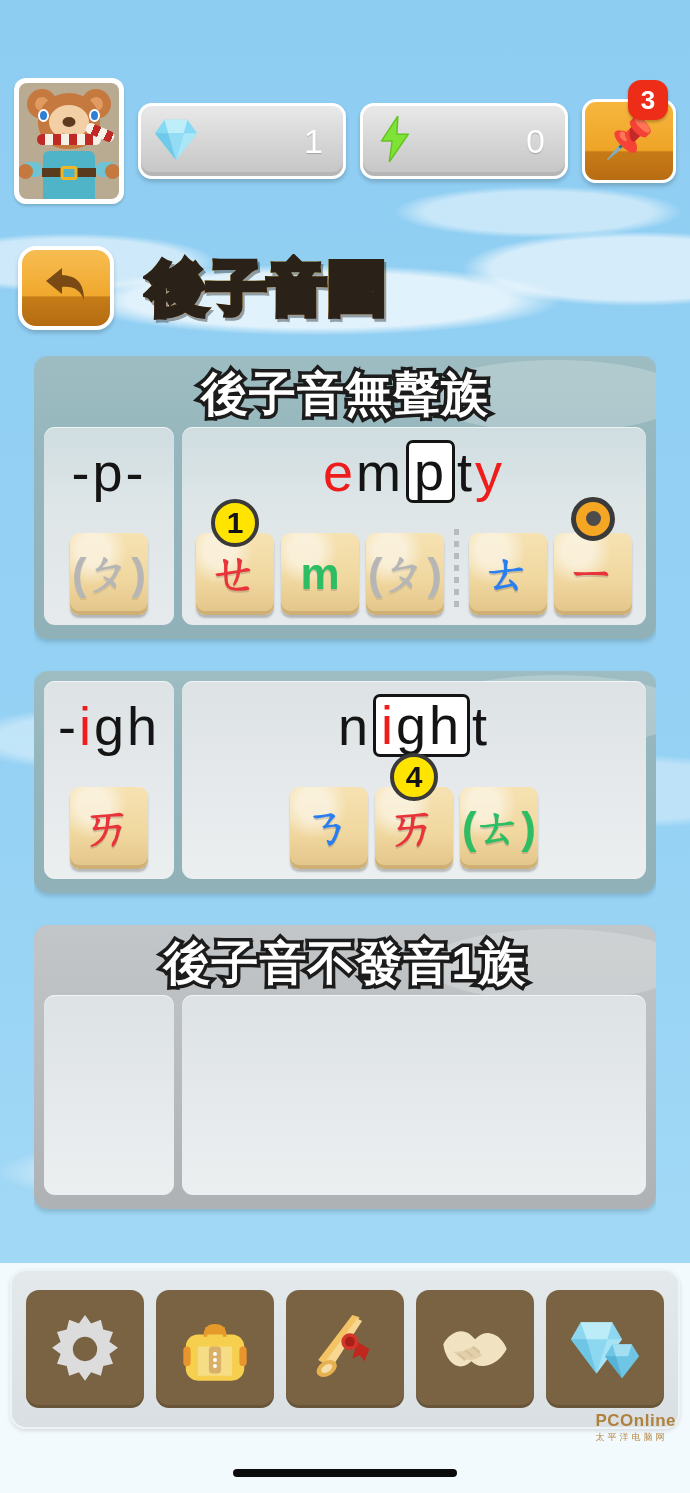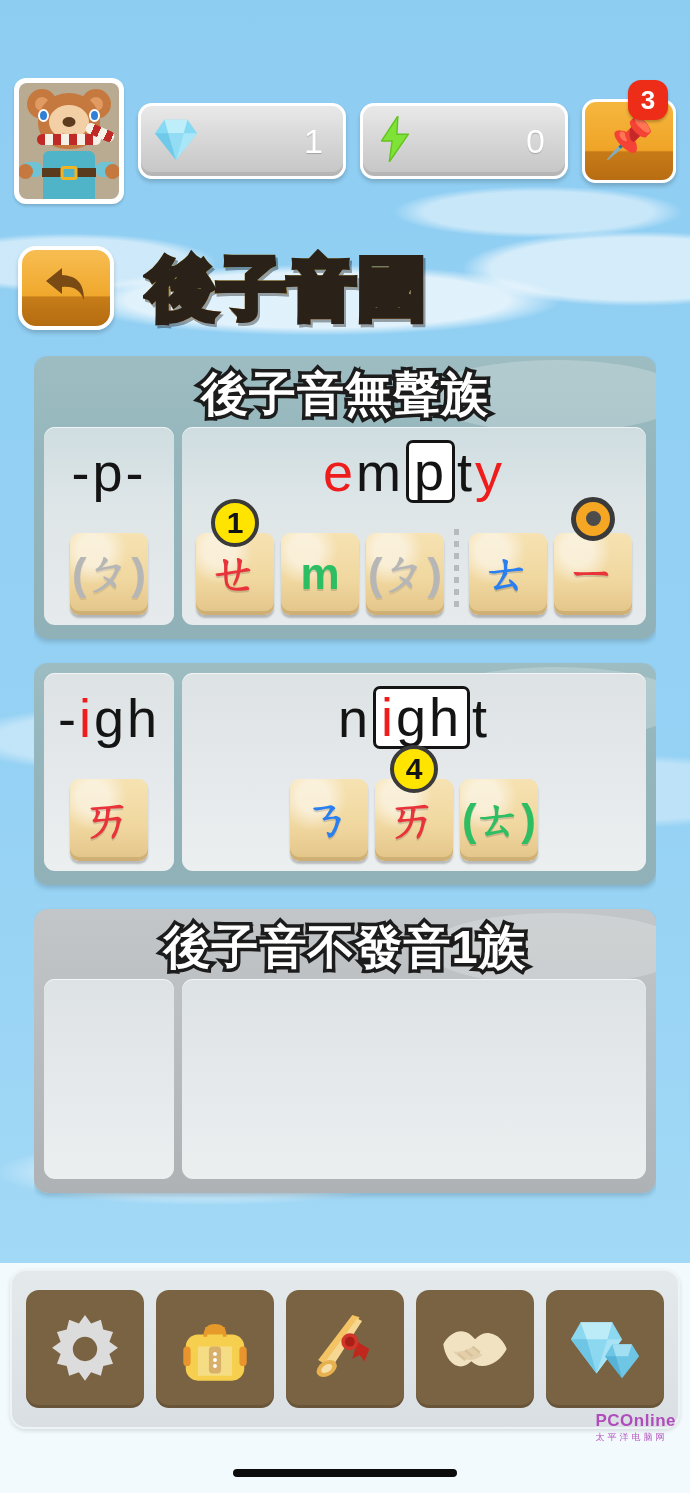--- a/index.html
+++ b/index.html
@@ -131,21 +131,21 @@
     width: 96px; height: 84px; border-radius: 18px;
     background: linear-gradient(#f7bd52 0%, #f0a82c 60%, #c67c18 62%, #b46c11 100%);
     border: 4px solid #ffffff;
     box-shadow: 0 3px 4px rgba(0,0,0,.18);
     display: flex; align-items: center; justify-content: center;
   }
   .back-arrow { width: 48px; height: 40px; margin-top: -8px; }
 
   .page-title {
     margin-left: 34px;
-    font-size: 68px; line-height: 1;
+    font-size: 58px; line-height: 1;
     font-weight: bold;
     letter-spacing: 2px;
     background: linear-gradient(#fff06a 0%, #ffd524 28%, #f8a81d 62%, #f0881a 100%);
     -webkit-background-clip: text; background-clip: text; color: transparent;
     -webkit-text-stroke: 6px #2a2118;
     paint-order: stroke fill;
     filter: drop-shadow(2px 3px 0 rgba(0,0,0,.35));
   }
 
   
@@ -153,21 +153,21 @@
     position: absolute; left: 34px; top: 356px;
     width: 622px; height: 906px;
     z-index: 2; overflow: hidden;
   }
 
   .family-card {
     width: 622px;
     border-radius: 14px;
     background: linear-gradient(#9dbdc2 0%, #95b6bc 35%, #8fb1b7 100%);
     box-shadow: 0 3px 5px rgba(0,0,0,.16);
-    margin-bottom: 24px;
+    margin-bottom: 32px;
     padding: 10px 10px 14px 10px;
     position: relative; overflow: hidden;
   }
   .family-card.dim {
     background: linear-gradient(#c2c6c8 0%, #b6babc 60%, #aeb2b4 100%);
   }
   .family-card:before {
     content:""; position:absolute; right:-30px; top:4px;
     width:260px; height:72px; border-radius:50%;
     background: rgba(255,255,255,.22); pointer-events:none;
@@ -273,21 +273,21 @@
   .dock-btn {
     width: 118px; height: 118px; border-radius: 13px;
     background: #7a6343;
     display: flex; align-items: center; justify-content: center;
     box-shadow: inset 0 -3px 0 rgba(0,0,0,.14);
   }
   .dock-btn svg { width: 78px; height: 78px; }
 
   .watermark {
     position: absolute; right: 14px; top: 148px;
-    font-size: 17px; color: #a21caf; letter-spacing: .5px;
+    font-size: 17px; color: #a16207; letter-spacing: .5px;
     opacity: .75; font-weight: bold;
   }
   .watermark small { display:block; font-size: 9px; font-weight: normal; letter-spacing: 3px; }
 
   #home-indicator {
     position: absolute; left: 50%; transform: translateX(-50%);
     bottom: 16px; width: 224px; height: 8px;
     border-radius: 4px; background: #0b0b0b;
   }
 </style>

